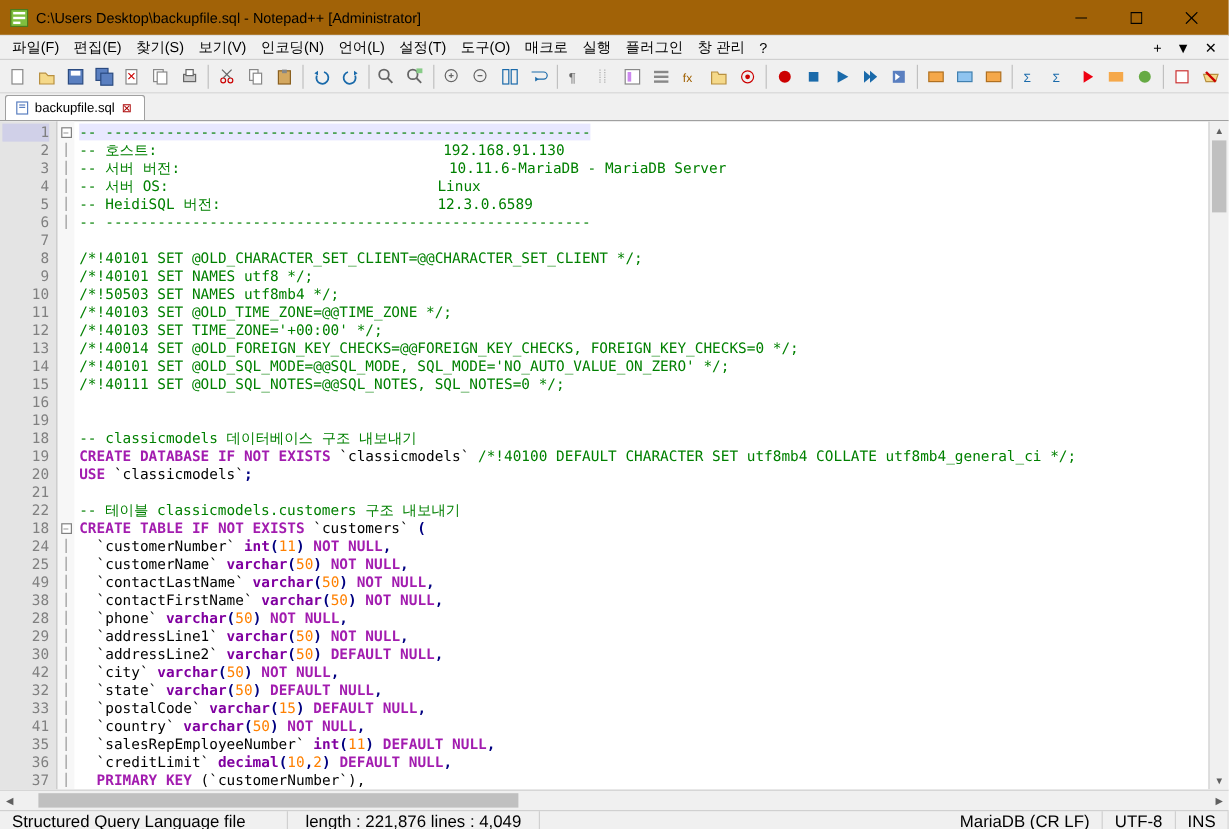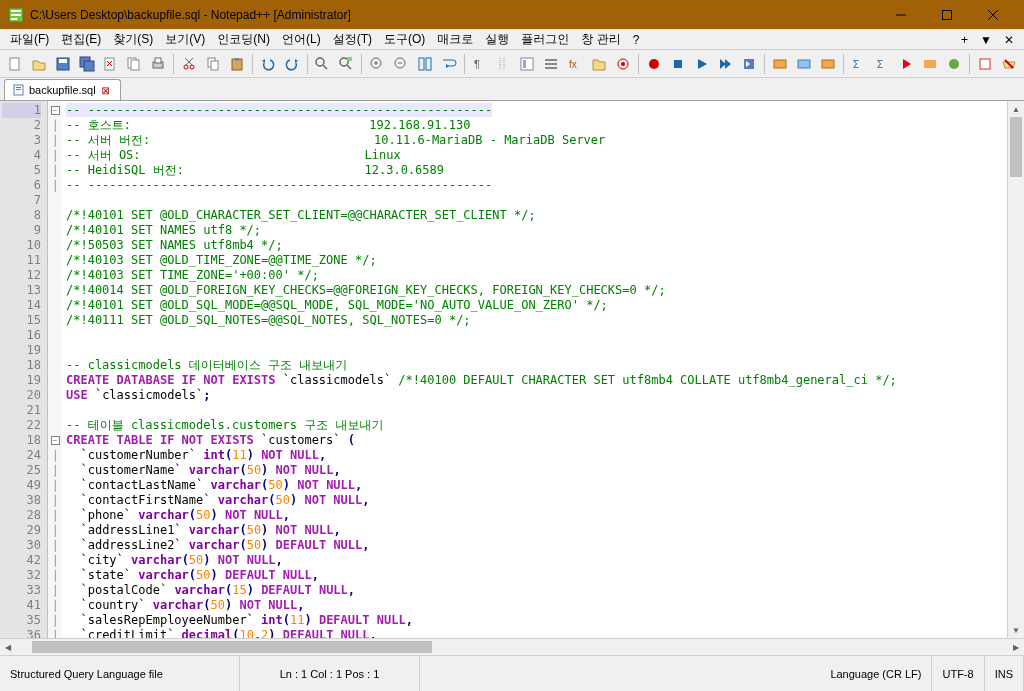--- a/index.html
+++ b/index.html
@@ -29,21 +29,21 @@
 .c-kw2 { color:#8000a0; font-weight:bold; }
 .c-str { color:#000000; }
 .c-num { color:#ff8000; }
 .c-op { color:#000080; font-weight:bold; }
 .scrollv { width:17px; background:#f0f0f0; border-left:1px solid #d0d0d0; position:relative; }
 .scrollv .thumb { position:absolute; top:16px; left:2px; right:2px; height:60px; background:#c0c0c0; }
 .scrollv .arr { position:absolute; left:0; right:0; height:16px; display:flex; align-items:center; justify-content:center; font-size:8px; color:#606060; }
 .scrollh { height:17px; background:#f0f0f0; border-top:1px solid #d0d0d0; display:flex; }
 .scrollh .track { flex:1; position:relative; }
 .scrollh .thumb { position:absolute; top:2px; bottom:2px; left:16px; width:400px; background:#c0c0c0; }
-.statusbar { height:36px; background:#f0f0f0; border-top:1px solid #d0d0d0; display:flex; align-items:center; font-size:11px; }
+.statusbar { height:16px; background:#f0f0f0; border-top:1px solid #d0d0d0; display:flex; align-items:center; font-size:14px; }
 .statusbar .cell { padding:0 10px; border-right:1px solid #d0d0d0; height:100%; display:flex; align-items:center; }
 .statusbar .spacer { flex:1; }
 svg { display:block; }
 </style>
 </head>
 <body>
 
 <div class="titlebar">
   <span class="icon">
     <svg width="16" height="16">
@@ -436,18 +436,18 @@
 <div class="scrollh">
   <div style="width:16px;text-align:center;font-size:8px;color:#606060;line-height:17px">◀</div>
   <div class="track">
       <div class="thumb"></div>
     </div>
   <div style="width:16px;text-align:center;font-size:8px;color:#606060;line-height:17px">▶</div>
 </div>
 
 <div class="statusbar">
   <div class="cell" style="width:240px">Structured Query Language file</div>
-  <div class="cell" style="flex:0 0 auto; min-width:180px; justify-content:center">Ln : 1    Col : 1    Pos : 1</div>
+  <div class="cell" style="flex:0 0 auto; min-width:210px; justify-content:center">length : 221,876    lines : 4,049</div>
   <div class="spacer"></div>
-  <div class="cell">Language (CR LF)</div>
+  <div class="cell">MariaDB (CR LF)</div>
   <div class="cell">UTF-8</div>
   <div class="cell">INS</div>
 </div>
 
 </body></html>

